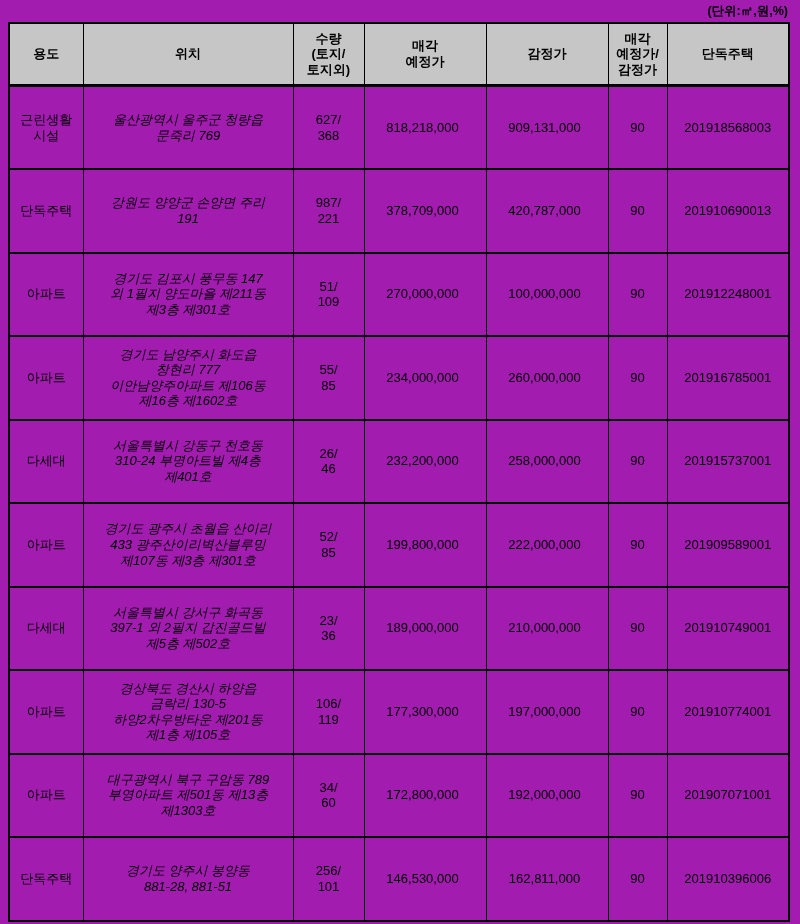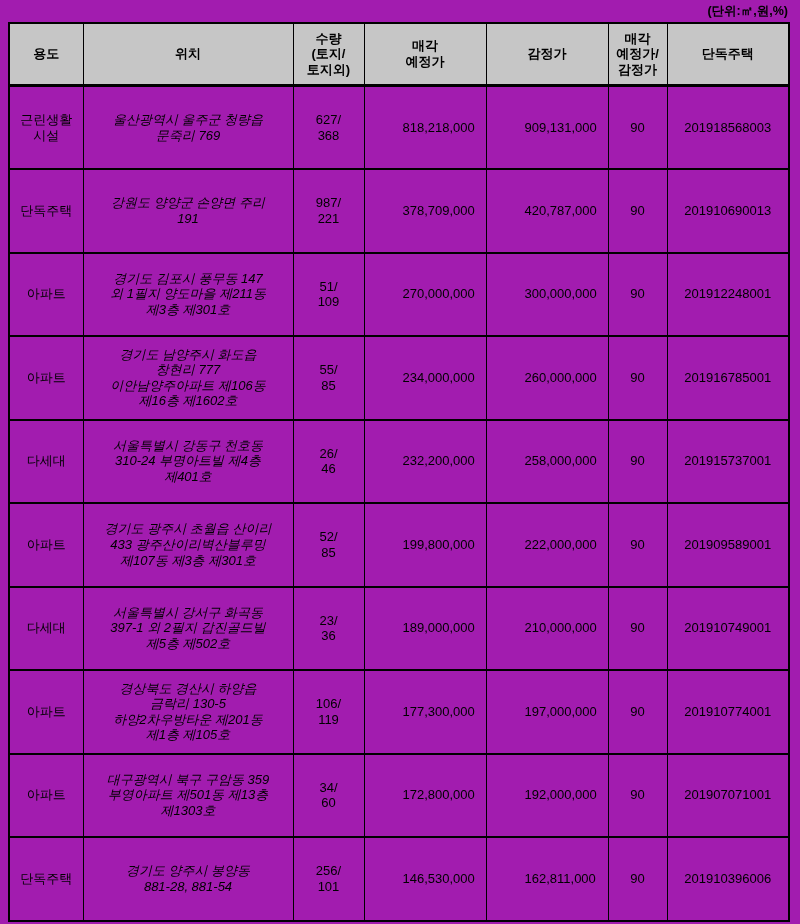--- a/index.html
+++ b/index.html
@@ -51,23 +51,22 @@
   .asset-table thead th {
     background: #c6c6c6;
     font-weight: bold;
     height: 60px;
     border-bottom: 3px solid #000000;
   }
   .asset-table tbody tr {
     height: 83.5px;
   }
   .asset-table td.c-price {
-    text-align: left;
+    text-align: center;
     padding-right: 5px;
-    padding-left: 38px;
   }
   .asset-table td.c-loc {
     padding: 0 2px;
     font-style: italic;
   }
 </style>
 </head>
 <body>
 
 <div class="page">
@@ -125,21 +124,21 @@
         <td class="c-mgmt">201910690013</td>
       </tr>
       <tr>
         <td class="c-use">아파트</td>
         <td class="c-loc">경기도 김포시 풍무동 147
 외 1필지 양도마을 제211동
 제3층 제301호</td>
         <td class="c-qty">51/
 109</td>
         <td class="c-price">270,000,000</td>
-        <td class="c-price">300,000,000</td>
+        <td class="c-price">100,000,000</td>
         <td class="c-ratio">90</td>
         <td class="c-mgmt">201912248001</td>
       </tr>
       <tr>
         <td class="c-use">아파트</td>
         <td class="c-loc">경기도 남양주시 화도읍
 창현리 777
 이안남양주아파트 제106동
 제16층 제1602호</td>
         <td class="c-qty">55/
@@ -193,34 +192,34 @@
 제1층 제105호</td>
         <td class="c-qty">106/
 119</td>
         <td class="c-price">177,300,000</td>
         <td class="c-price">197,000,000</td>
         <td class="c-ratio">90</td>
         <td class="c-mgmt">201910774001</td>
       </tr>
       <tr>
         <td class="c-use">아파트</td>
-        <td class="c-loc">대구광역시 북구 구암동 359
+        <td class="c-loc">대구광역시 북구 구암동 789
 부영아파트 제501동 제13층
 제1303호</td>
         <td class="c-qty">34/
 60</td>
         <td class="c-price">172,800,000</td>
         <td class="c-price">192,000,000</td>
         <td class="c-ratio">90</td>
         <td class="c-mgmt">201907071001</td>
       </tr>
       <tr>
         <td class="c-use">단독주택</td>
         <td class="c-loc">경기도 양주시 봉양동
-881-28, 881-54</td>
+881-28, 881-51</td>
         <td class="c-qty">256/
 101</td>
         <td class="c-price">146,530,000</td>
         <td class="c-price">162,811,000</td>
         <td class="c-ratio">90</td>
         <td class="c-mgmt">201910396006</td>
       </tr>
     </tbody>
   </table>
 </div>

